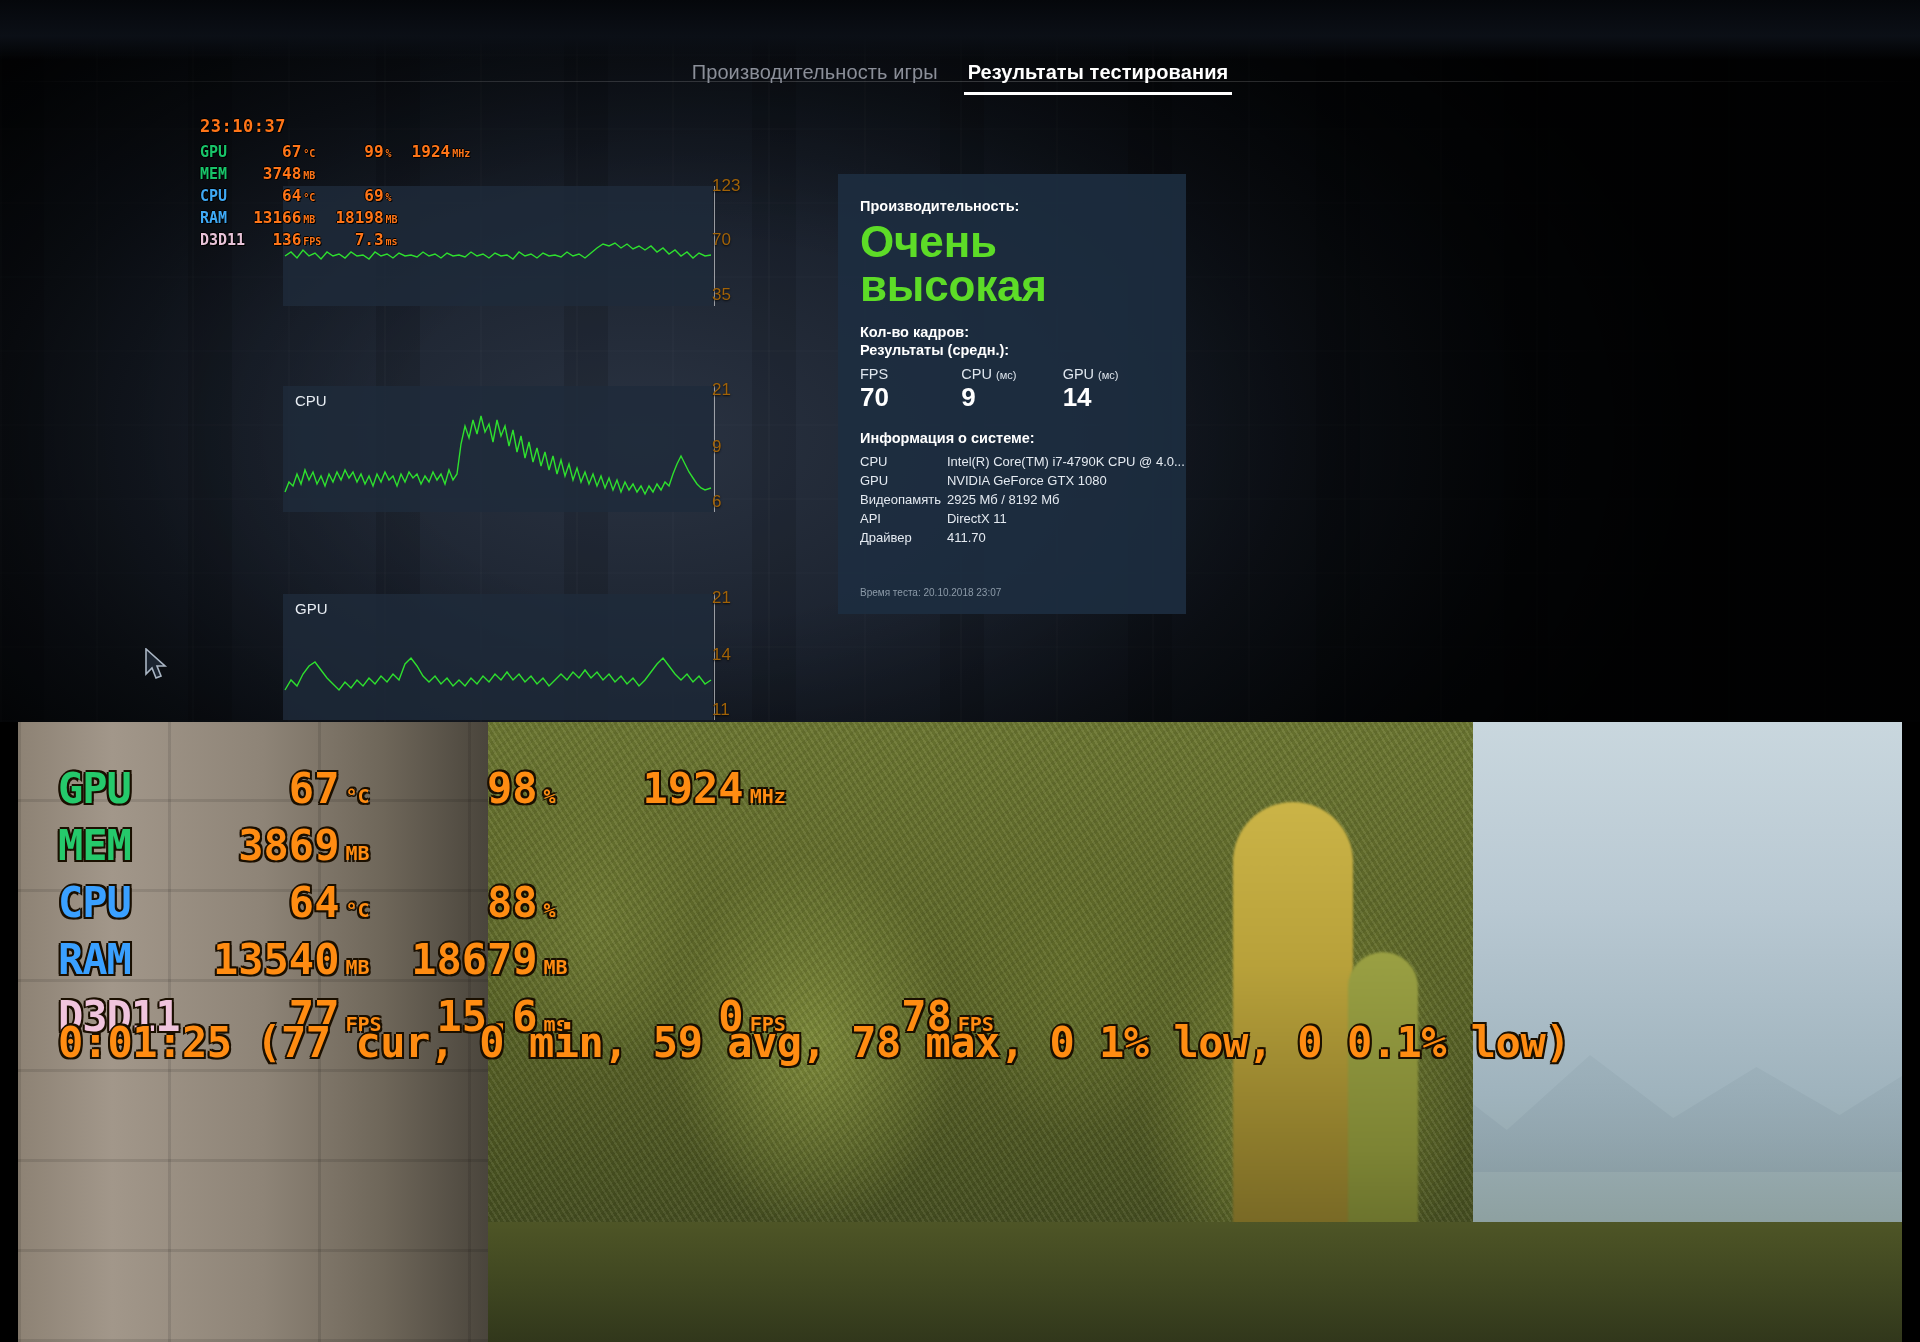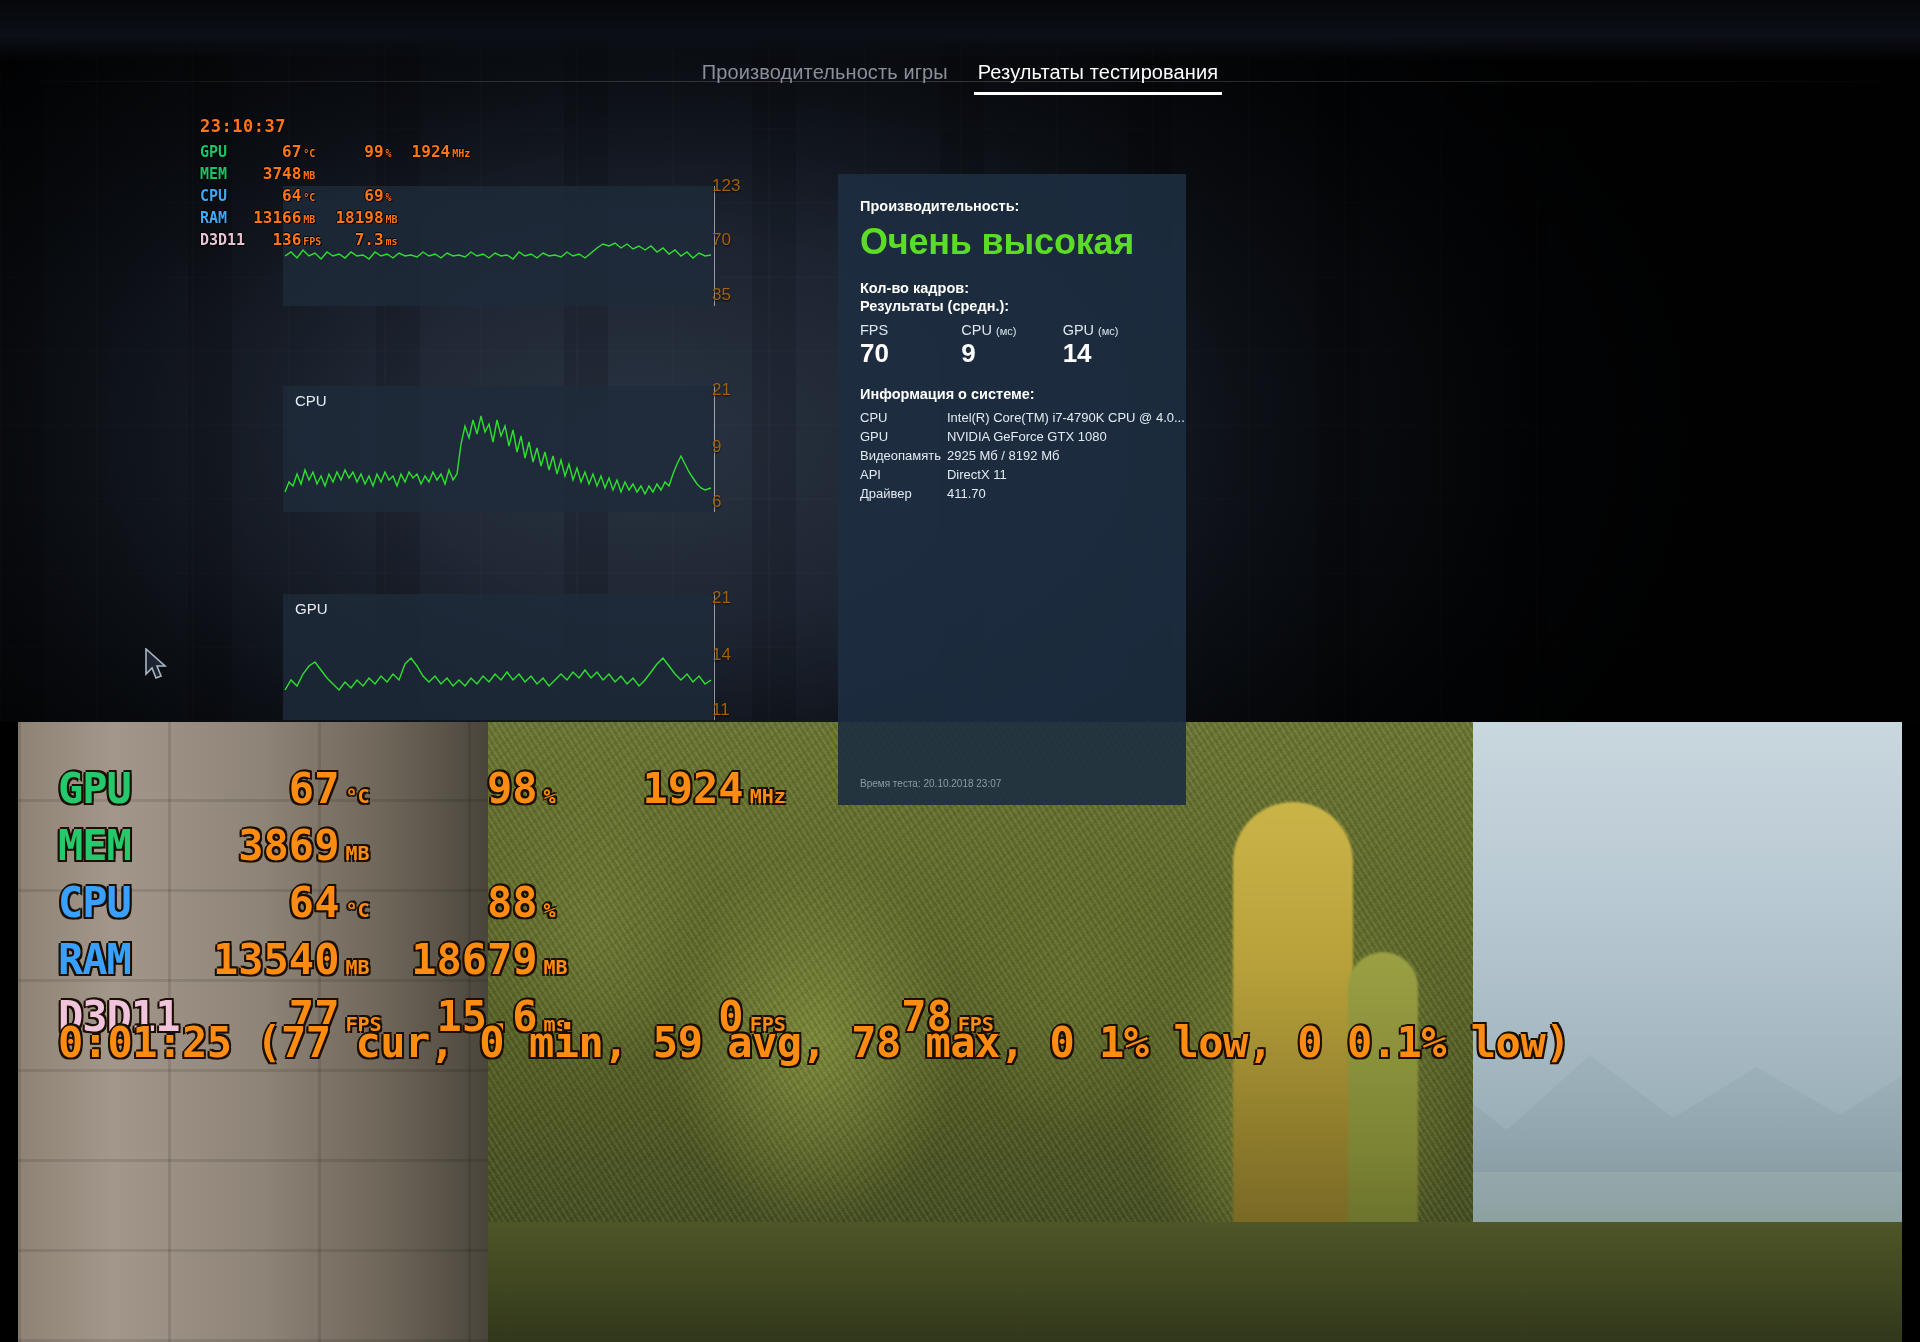--- a/index.html
+++ b/index.html
@@ -36,21 +36,21 @@
   #tabbar {
     position: absolute; left: 0; top: 46px; width: 1920px; height: 36px;
     display: flex; justify-content: center; align-items: flex-start; gap: 22px;
     z-index: 40;
   }
   .tab {
     font-size: 20px; line-height: 26px; padding: 0 4px 7px 4px;
     color: #8b8f99; letter-spacing: .1px; white-space: nowrap;
     border-bottom: 3px solid transparent; cursor: pointer; margin-top: 13px;
   }
-  .tab.active { color: #ffffff; font-weight: 400; border-bottom-color: #ffffff; }
+  .tab.active { color: #ffffff; font-weight: 700; border-bottom-color: #ffffff; }
   #tabbar-underline {
     position: absolute; left: 0; top: 81px; width: 1920px; height: 1px;
     background: linear-gradient(90deg, rgba(255,255,255,0) 0%, rgba(255,255,255,.13) 25%, rgba(255,255,255,.18) 50%, rgba(255,255,255,.13) 75%, rgba(255,255,255,0) 100%);
     z-index: 39;
   }
 
   
   #osd-small {
     position: absolute; left: 200px; top: 116px; z-index: 45;
     font-family: "DejaVu Sans Mono", monospace; font-weight: 700;
@@ -84,27 +84,27 @@
     position: absolute; width: 1px; background: rgba(255,255,255,0.55);
   }
   .axis-tick {
     position: absolute; color: #a16207; font-size: 17px;
     font-family: Liberation Sans, sans-serif; white-space: nowrap;
     text-shadow: 0 1px 2px rgba(0,0,0,.8);
   }
 
   
   #results-panel {
-    position: absolute; left: 838px; top: 174px; width: 348px; height: 631px;
+    position: absolute; left: 838px; top: 174px; width: 348px; height: 440px;
     background: rgba(29,46,64,0.90); z-index: 35; color: #ffffff;
     padding: 24px 22px 0 22px;
   }
   #results-panel .r-label { font-size: 14.5px; font-weight: 700; color: #fff; }
   #perf-verdict {
-    font-size: 36px; font-weight: 700; color: #5ddc27; line-height: 44px;
+    font-size: 44px; font-weight: 700; color: #5ddc27; line-height: 44px;
     margin: 6px 0 16px 0; letter-spacing: -.2px;
   }
   #frames-label { font-size: 14.5px; font-weight: 700; margin-bottom: 2px; }
   #frames-value { font-size: 28px; color: #5ddc27; font-weight: 400; line-height: 34px; margin-bottom: 14px; }
   #avg-label { font-size: 14.5px; font-weight: 700; margin-bottom: 8px; }
   #avg-row { display: flex; gap: 0; margin-bottom: 18px; }
   #avg-row .metric { width: 118px; }
   #avg-row .m-name { font-size: 14.5px; color: #dfe6ee; font-weight: 400; }
   #avg-row .m-name .u { font-size: 11px; }
   #avg-row .m-val { font-size: 26px; font-weight: 700; color: #fff; line-height: 30px; }

